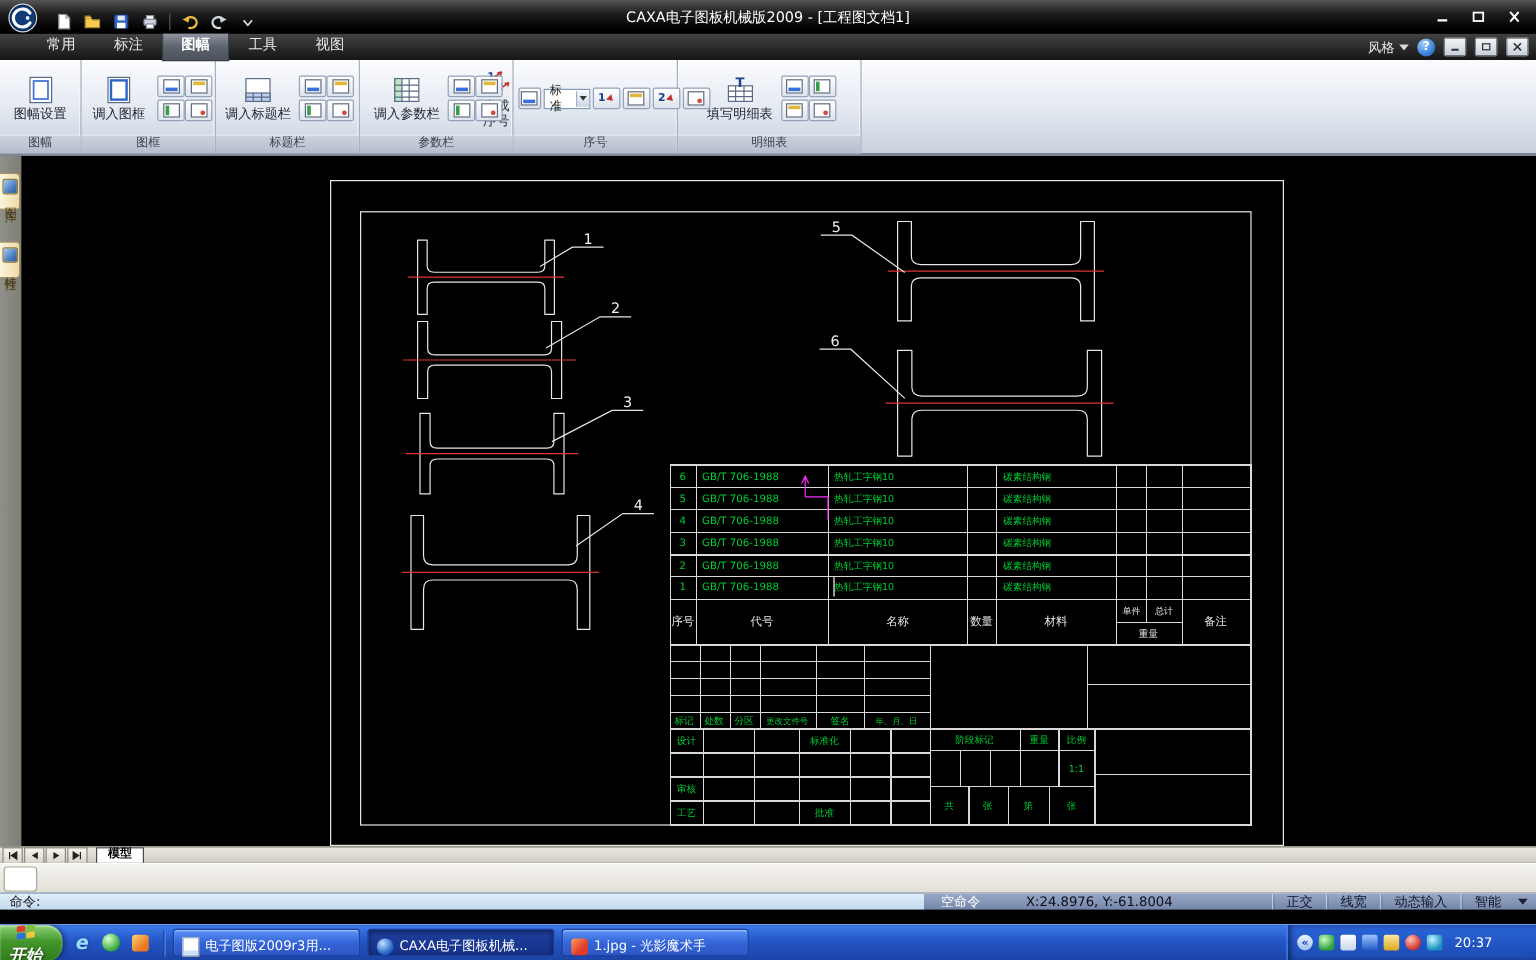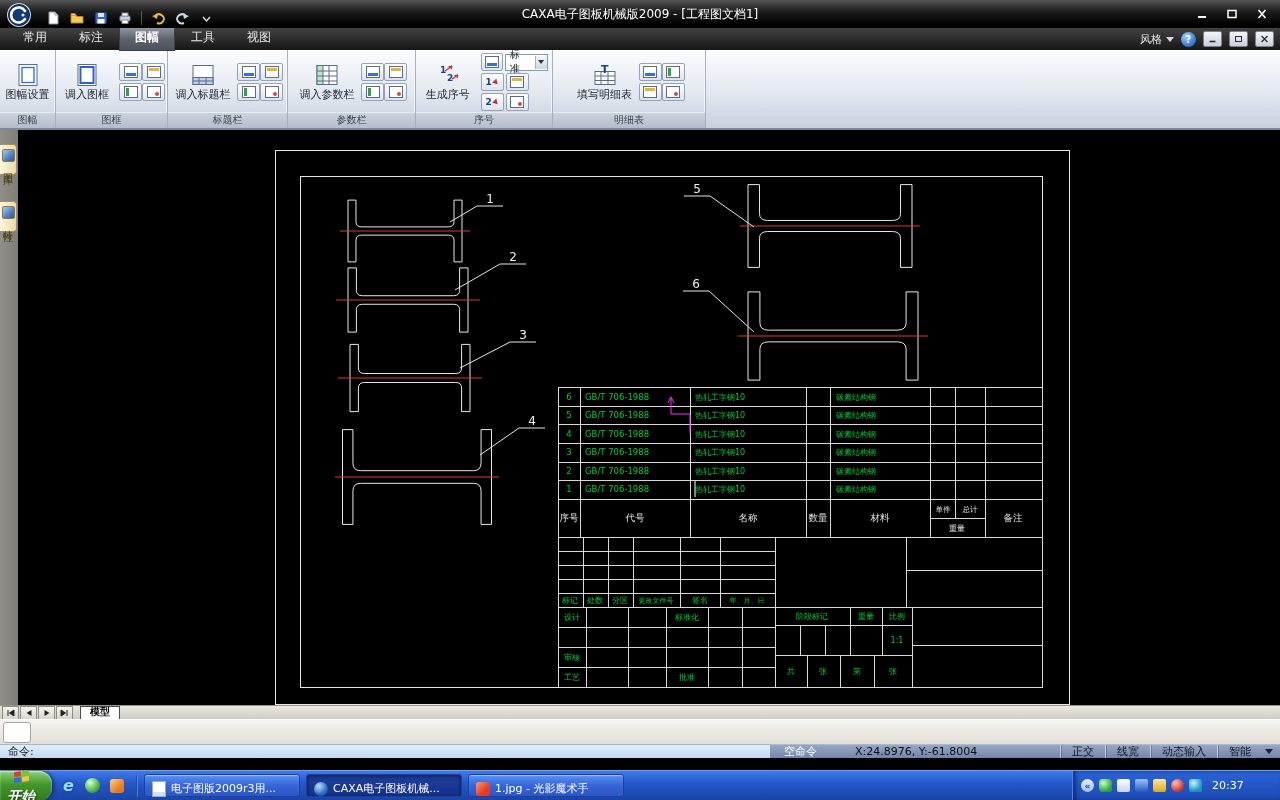--- a/index.html
+++ b/index.html
@@ -14,21 +14,21 @@
   .qat{display:flex;gap:2px;margin-left:8px;align-items:center;}
   .qbtn{width:22px;height:20px;display:flex;align-items:center;justify-content:center;border-radius:3px;}
   .qsep{width:1px;height:14px;background:#555;margin:0 3px;}
   .title-text{position:absolute;left:260px;right:260px;text-align:center;font-size:12px;line-height:28px;color:#fff;white-space:nowrap;}
   .wctl{position:absolute;right:8px;top:7px;display:flex;gap:10px;}
   .wbtn{width:20px;height:14px;display:flex;align-items:center;justify-content:center;}
 
   
   .tabrow{position:absolute;top:28px;left:0;width:100%;height:22px;
     background:linear-gradient(#424242,#161616);display:flex;align-items:flex-end;
-    padding-left:8px;box-sizing:border-box;z-index:25;}
+    padding-left:24px;box-sizing:border-box;z-index:25;}
   .rtab{padding:3px 15px 4px;font-size:12px;color:#e6e6e6;margin-right:2px;border-radius:3px 3px 0 0;cursor:pointer;}
   .rtab.active{background:linear-gradient(#979ea8,#5d636d 55%,#4c525c);color:#fff;
     box-shadow:0 0 0 1px #3a3f46, inset 0 1px 0 rgba(255,255,255,.45);font-weight:bold;}
   .tabrow-right{margin-left:auto;display:flex;align-items:center;gap:7px;padding:0 6px 3px 0;}
   .style-dd{display:flex;align-items:center;gap:4px;color:#e8e8e8;font-size:11px;cursor:pointer;}
   .dd-arrow{width:0;height:0;border-left:4px solid transparent;border-right:4px solid transparent;border-top:5px solid #d8d8d8;}
   .helpbtn{width:15px;height:15px;border-radius:50%;background:radial-gradient(circle at 35% 30%,#9fd0ff,#2f74d0 70%);
     color:#fff;font-size:10px;font-weight:bold;display:flex;align-items:center;justify-content:center;cursor:pointer;}
   .mdi{width:17px;height:14px;background:linear-gradient(#f4f6f8,#c9cfd8);border:1px solid #7c828c;border-radius:2px;
     display:flex;align-items:center;justify-content:center;cursor:pointer;}
@@ -43,21 +43,21 @@
   .bigbtn{width:58px;display:flex;flex-direction:column;align-items:center;gap:2px;font-size:11px;color:#1c2330;
     padding:2px 0;border-radius:3px;cursor:pointer;text-align:center;line-height:12px;}
   .smalls{display:grid;grid-template-columns:repeat(2,21px);grid-auto-rows:18px;gap:2px;}
   .mini{width:21px;height:16px;border:1px solid #93a2b8;border-radius:2px;cursor:pointer;
     background:linear-gradient(#ffffff,#dde4ee);display:flex;align-items:center;justify-content:center;position:relative;}
   .chip{width:12px;height:10px;background:#fff;border:1px solid #5f6b7e;position:relative;}
   .chip.blue::after{content:"";position:absolute;left:1px;right:1px;bottom:1px;height:3px;background:#3a6fd8;}
   .chip.green::after{content:"";position:absolute;left:1px;top:1px;bottom:1px;width:3px;background:#34a04a;}
   .chip.yellow::after{content:"";position:absolute;left:1px;right:1px;top:1px;height:3px;background:#e2b73c;}
   .chip.red::after{content:"";position:absolute;right:1px;bottom:1px;width:4px;height:4px;border-radius:50%;background:#d24a3e;}
-  .seqside{display:flex;flex-direction:column;gap:2px;}
+  .seqside{display:flex;flex-direction:row;gap:2px;}
   .seqrow{display:flex;gap:2px;align-items:center;}
   .combo{display:flex;align-items:center;height:15px;border:1px solid #7f9db9;background:#fff;font-size:10px;color:#222;cursor:pointer;}
   .combo .val{padding:0 4px;}
   .combo .arr{width:12px;height:13px;margin-left:2px;background:linear-gradient(#f3f7fc,#ccd7e4);border-left:1px solid #9fb2c6;
     display:flex;align-items:center;justify-content:center;}
   .combo .arr i{width:0;height:0;border-left:3px solid transparent;border-right:3px solid transparent;border-top:4px solid #333;}
   .minidigit{font-size:9px;font-weight:bold;color:#15408f;line-height:9px;}
   .minarrow{width:0;height:0;border-left:3px solid transparent;border-right:3px solid transparent;border-top:5px solid #c23434;transform:rotate(-45deg);margin-left:1px;}
 
   
@@ -252,21 +252,21 @@
       <div class="mdi">
         <svg width="9" height="8" viewBox="0 0 9 8">
             <path d="M1.5 1 L7.5 7 M7.5 1 L1.5 7" stroke="#2a2f38" stroke-width="1.3"></path>
           </svg>
       </div>
     </div>
   </div>
 
   <div class="ribbon">
 
-    <div class="panel" style="width:56px">
+    <div class="panel" style="width:68px">
       <div class="panel-body">
         <div class="bigbtn">
           <svg width="26" height="24" viewBox="0 0 26 24">
             <rect x="4" y="1.5" width="18" height="21" fill="#fff" stroke="#5a6b85"></rect>
             <rect x="7" y="4.5" width="12" height="15" fill="none" stroke="#3a6fd8" stroke-width="1.4"></rect>
           </svg>
           <span>图幅设置</span>
         </div>
       </div>
       <div class="panel-label">图幅</div>

